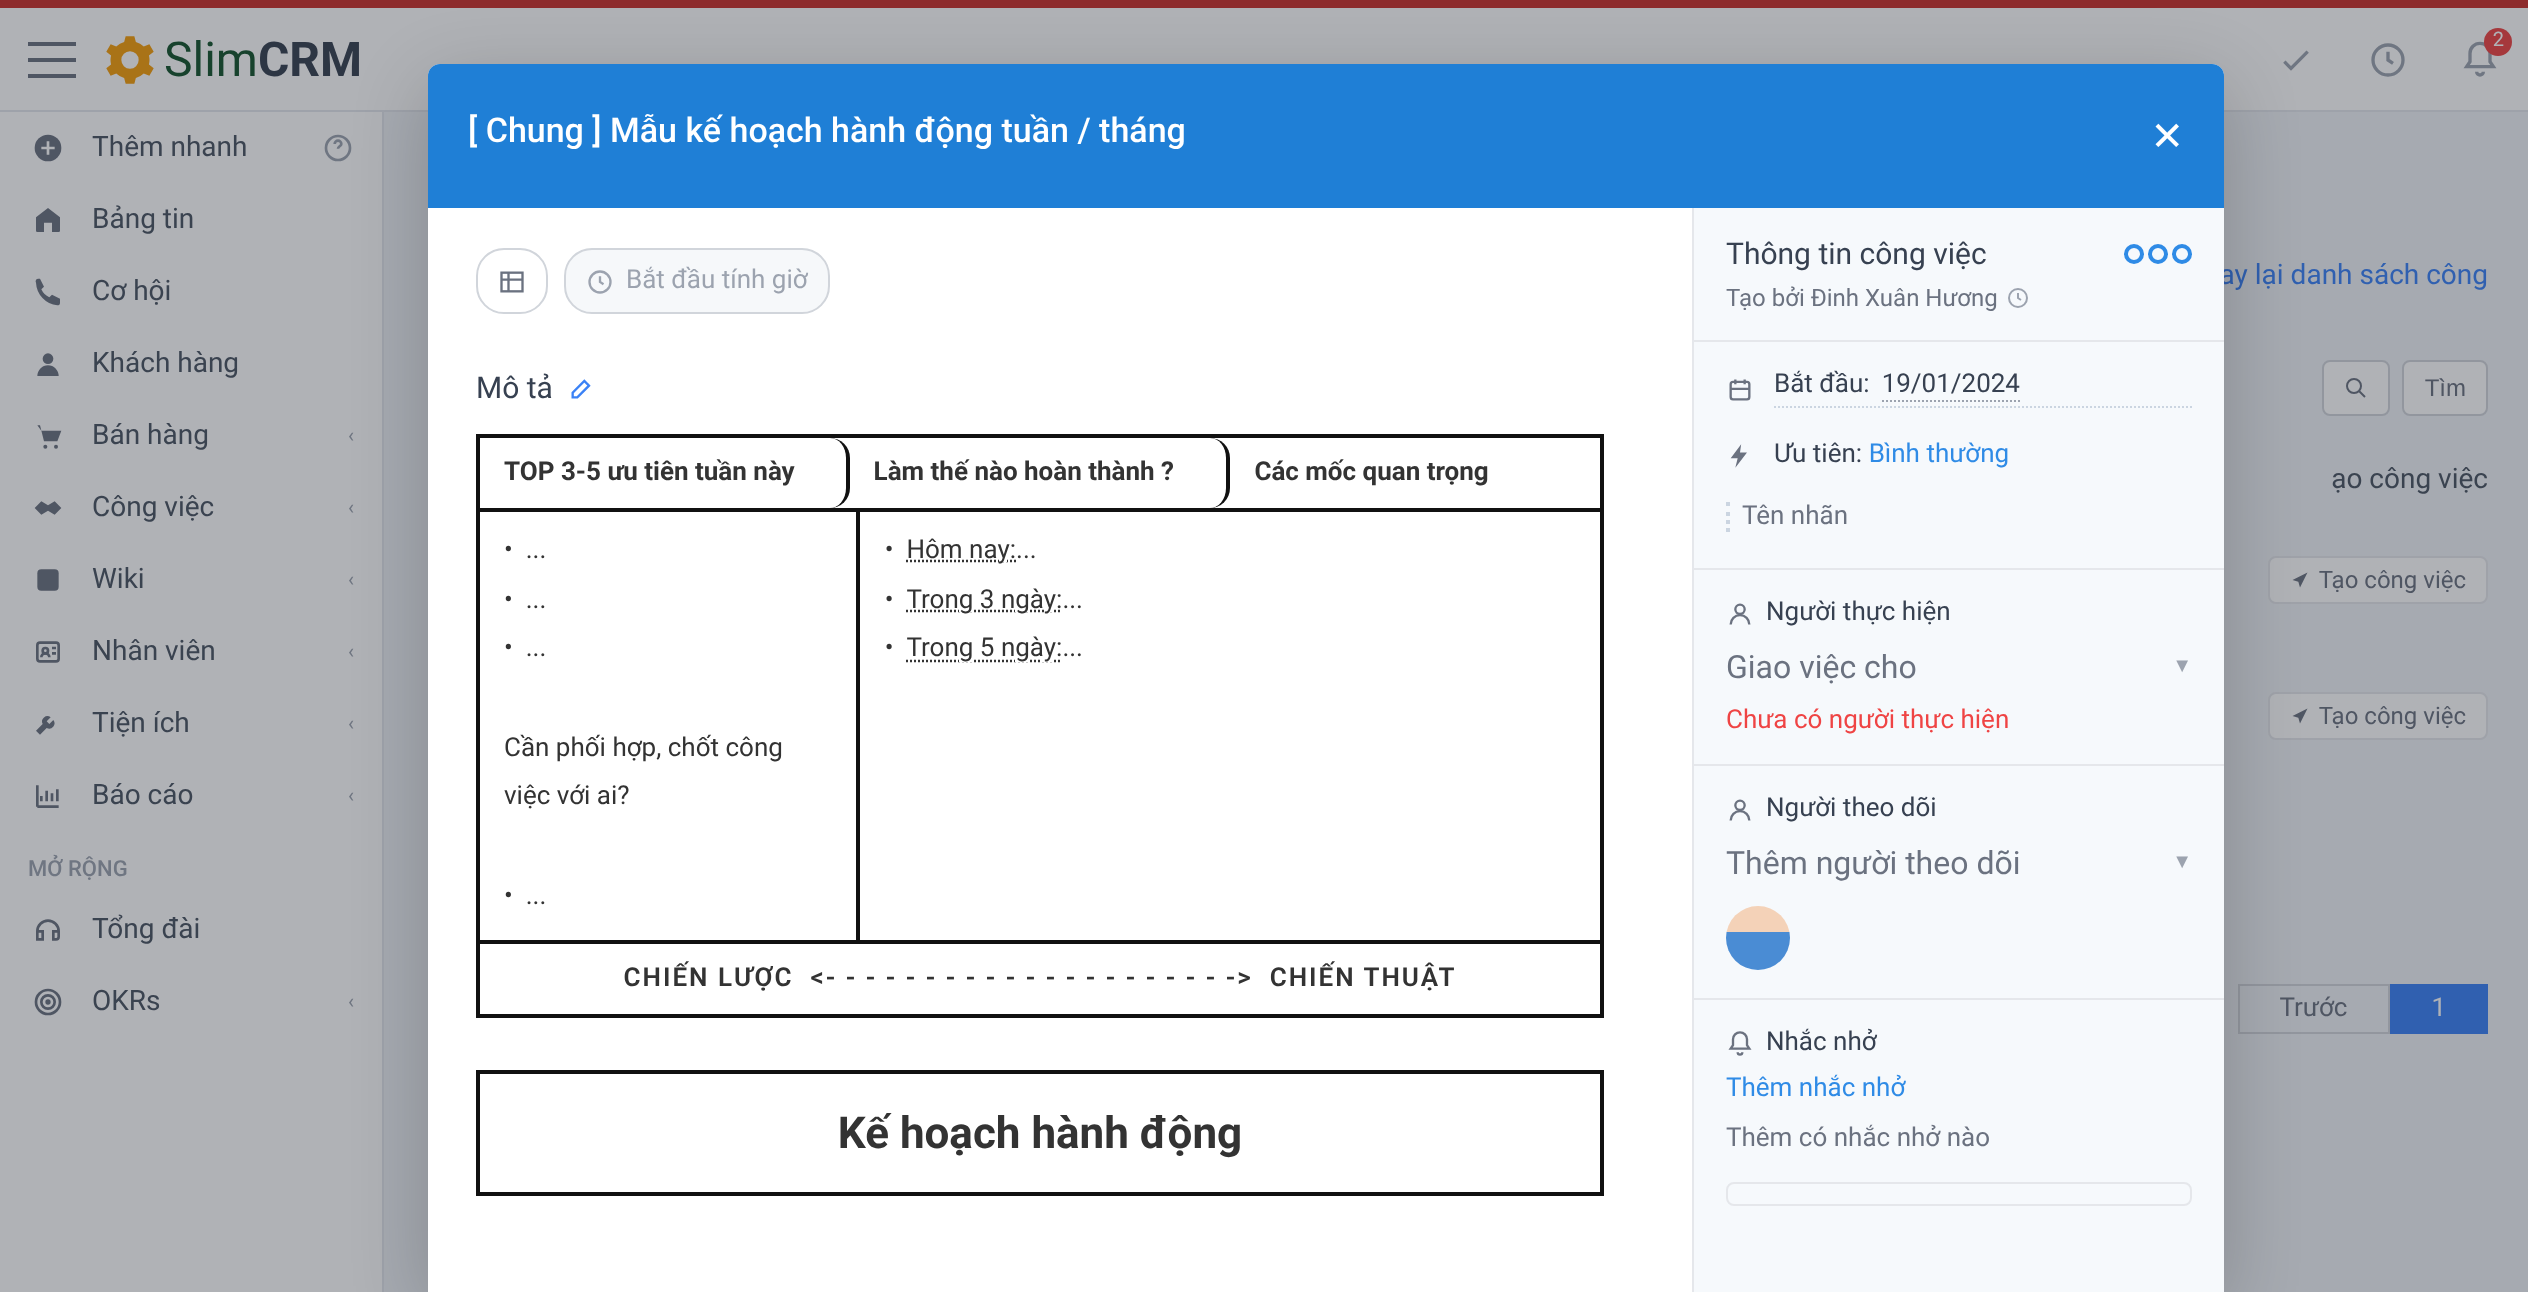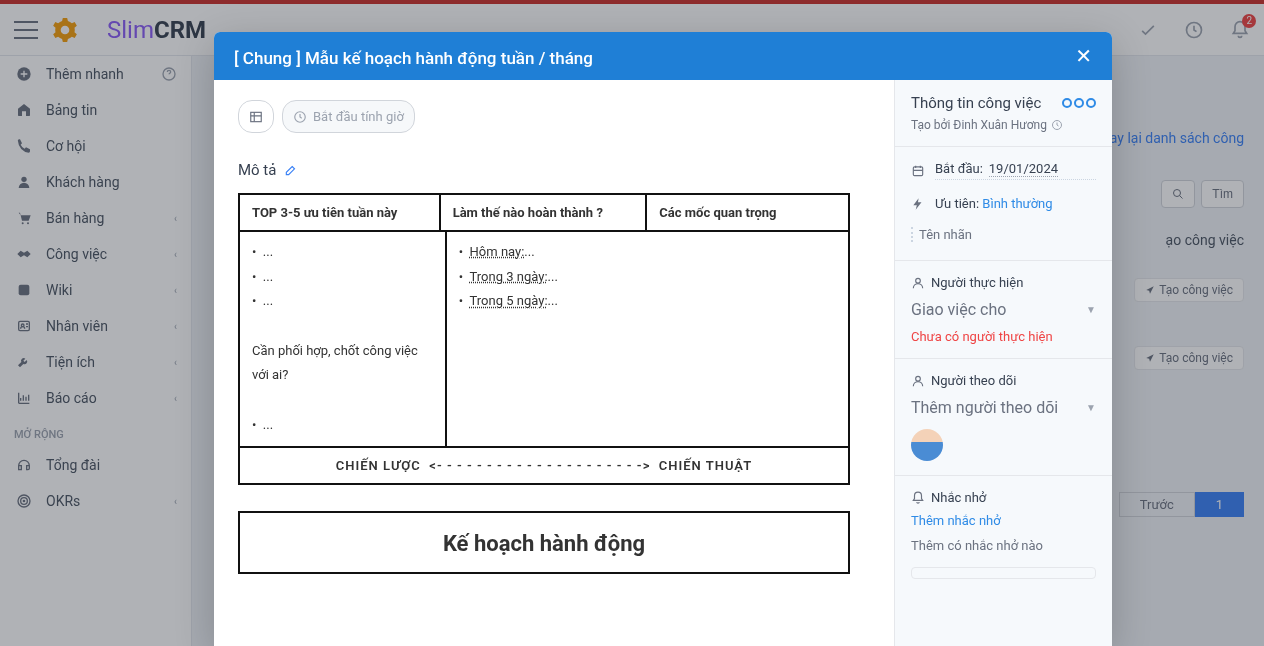--- a/index.html
+++ b/index.html
@@ -7,21 +7,21 @@
 
 
 .top-red { position: absolute; top:0; left:0; right:0; height:4px; background:#c9302c; }
 
 
 .header { position: absolute; top:4px; left:0; right:0; height:52px; background:#fff; display:flex; align-items:center; padding:0 14px; border-bottom:1px solid #e4e7ed; }
 .burger { width:24px; height:18px; display:flex; flex-direction:column; justify-content:space-between; cursor:pointer; }
 .burger span { display:block; height:2px; background:#6b7280; }
 .brand { margin-left:14px; display:flex; align-items:center; font-size:24px; font-weight:400; color:#374151; }
 .brand .gear { color:#f59e0b; margin-right:4px; }
-.brand .slim { color:#8b5cf6;margin-left:25px; }
+.brand .slim { color:#14532d; }
 .brand .crm { font-weight:700; }
 .header-right { margin-left:auto; display:flex; align-items:center; gap:26px; color:#9ca3af; }
 .header-right .hicon { width:20px; height:20px; position:relative; }
 .badge-red { position:absolute; top:-6px; right:-6px; background:#ef4444; color:#fff; font-size:10px; border-radius:8px; padding:0 4px; line-height:14px; }
 
 
 .sidebar { position:absolute; top:56px; left:0; width:192px; bottom:0; background:#fff; border-right:1px solid #e4e7ed; overflow-y:auto; }
 .sb-item { display:flex; align-items:center; padding:10px 14px; cursor:pointer; color:#4b5563; font-size:14px; }
 .sb-item .ic { width:20px; margin-right:12px; display:flex; justify-content:center; }
 .sb-item .chev { margin-left:auto; font-size:10px; color:#9ca3af; }
@@ -34,41 +34,41 @@
 .search-btn-bg { position:absolute; top:124px; right:20px; display:flex; gap:6px; }
 .search-btn-bg button { border:1px solid #d1d5db; background:#fff; padding:6px 10px; border-radius:4px; font-size:12px; color:#6b7280; }
 .btn-create { display:inline-flex; align-items:center; gap:4px; border:1px solid #e5e7eb; background:#fff; padding:4px 10px; border-radius:4px; font-size:12px; color:#6b7280; }
 .pager-bg { position:absolute; top:436px; right:20px; display:flex; }
 .pager-bg span { border:1px solid #d1d5db; padding:4px 20px; font-size:13px; color:#6b7280; }
 .pager-bg .active { background:#3b82f6; color:#fff; border-color:#3b82f6; }
 
 
 .overlay { position:absolute; inset:0; background:rgba(30,35,45,0.35); }
 .modal { position:absolute; top:32px; left:214px; width:898px; bottom:0; background:#fff; border-radius:6px 6px 0 0; overflow:hidden; display:flex; flex-direction:column; box-shadow:0 10px 40px rgba(0,0,0,0.2); }
-.modal-head { background:#1f7fd6; color:#fff; padding:12px 20px; display:flex; align-items:flex-end; }
+.modal-head { background:#1f7fd6; color:#fff; padding:24px 20px; display:flex; align-items:flex-start; }
 .modal-title { font-size:17px; font-weight:500; }
 .modal-close { margin-left:auto; font-size:20px; cursor:pointer; }
 
 .modal-body { flex:1; display:flex; overflow:hidden; }
 .mb-left { flex:1; padding:20px 24px; overflow-y:auto; }
-.mb-right { width:218px; background:#f6f9fc; border-left:1px solid #e5e7eb; overflow-y:auto;margin-left:20px; }
+.mb-right { width:266px; background:#f6f9fc; border-left:1px solid #e5e7eb; overflow-y:auto;margin-left:20px; }
 
 
 .left-tools { display:flex; gap:8px; margin-bottom:28px; }
 .tool-btn { border:1px solid #d1d5db; background:#fff; border-radius:14px; padding:8px 10px; font-size:13px; color:#6b7280; display:flex; align-items:center; gap:6px; cursor:pointer; }
 .timer-btn { color:#9ca3af; background:#f6f8fa; }
 .desc-label { font-size:15px; color:#374151; margin-bottom:14px; display:flex; align-items:center; gap:8px; }
 .desc-edit { color:#3b82f6; font-size:13px; cursor:pointer; }
 
 .doc-table { border:2px solid #111; }
 .doc-title { text-align:center; font-size:22px; font-weight:700; padding:18px 0 16px; border-bottom:2px solid #111; }
 .doc-row { display:flex; }
 .doc-row > div { border-right:2px solid #111; padding:10px 12px; font-size:13px; }
 .doc-row > div:last-child { border-right:none; }
-.doc-row.head > div { font-weight:700; }
+.doc-row.head > div { font-weight:700;border-radius:10px; }
 .col1 { width:33%; }
 .col2 { width:34%; }
 .col3 { width:33%; }
 .doc-body { display:flex; border-bottom:2px solid #111; }
 .doc-body > div { padding:8px 12px; font-size:13px; line-height:1.9; border-right:2px solid #111; }
 .doc-body > div:last-child { border-right:none; }
 .ul-dotted { text-decoration:underline dotted; }
 .doc-foot { text-align:center; padding:10px; font-size:13px; font-weight:600; letter-spacing:1px; }
 
 .doc-table2 { border:2px solid #111; margin-top:26px; }

